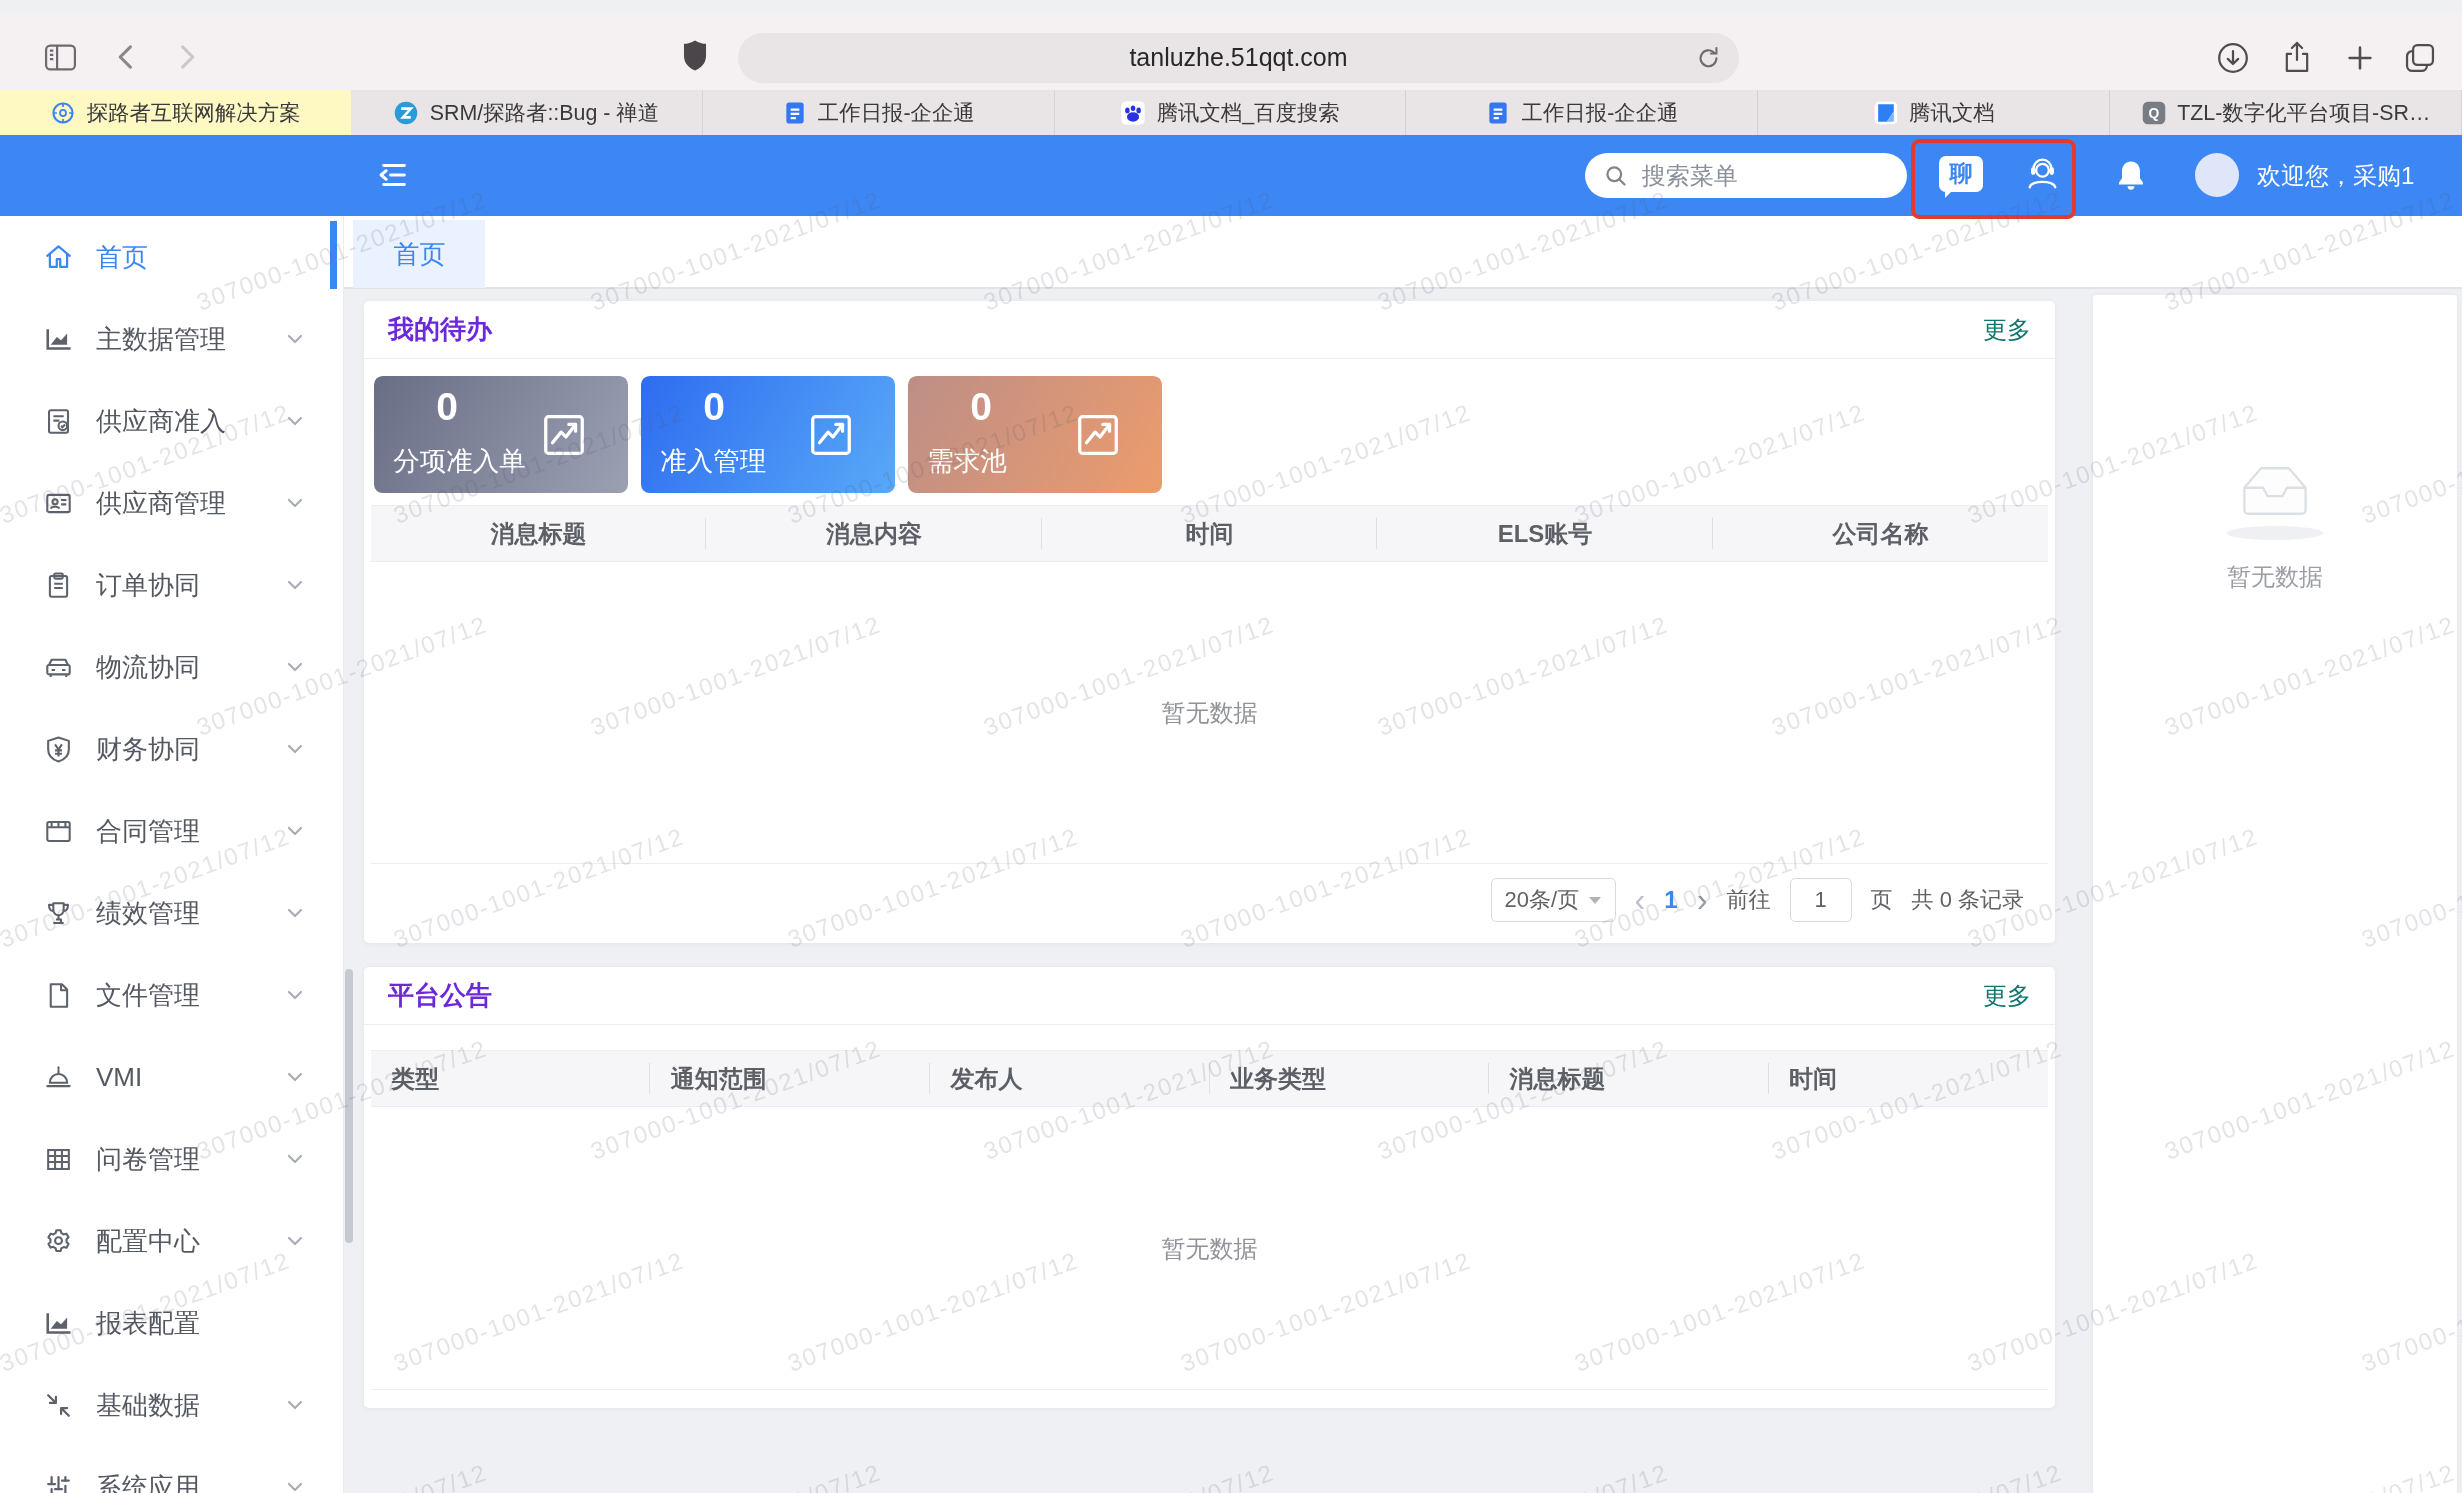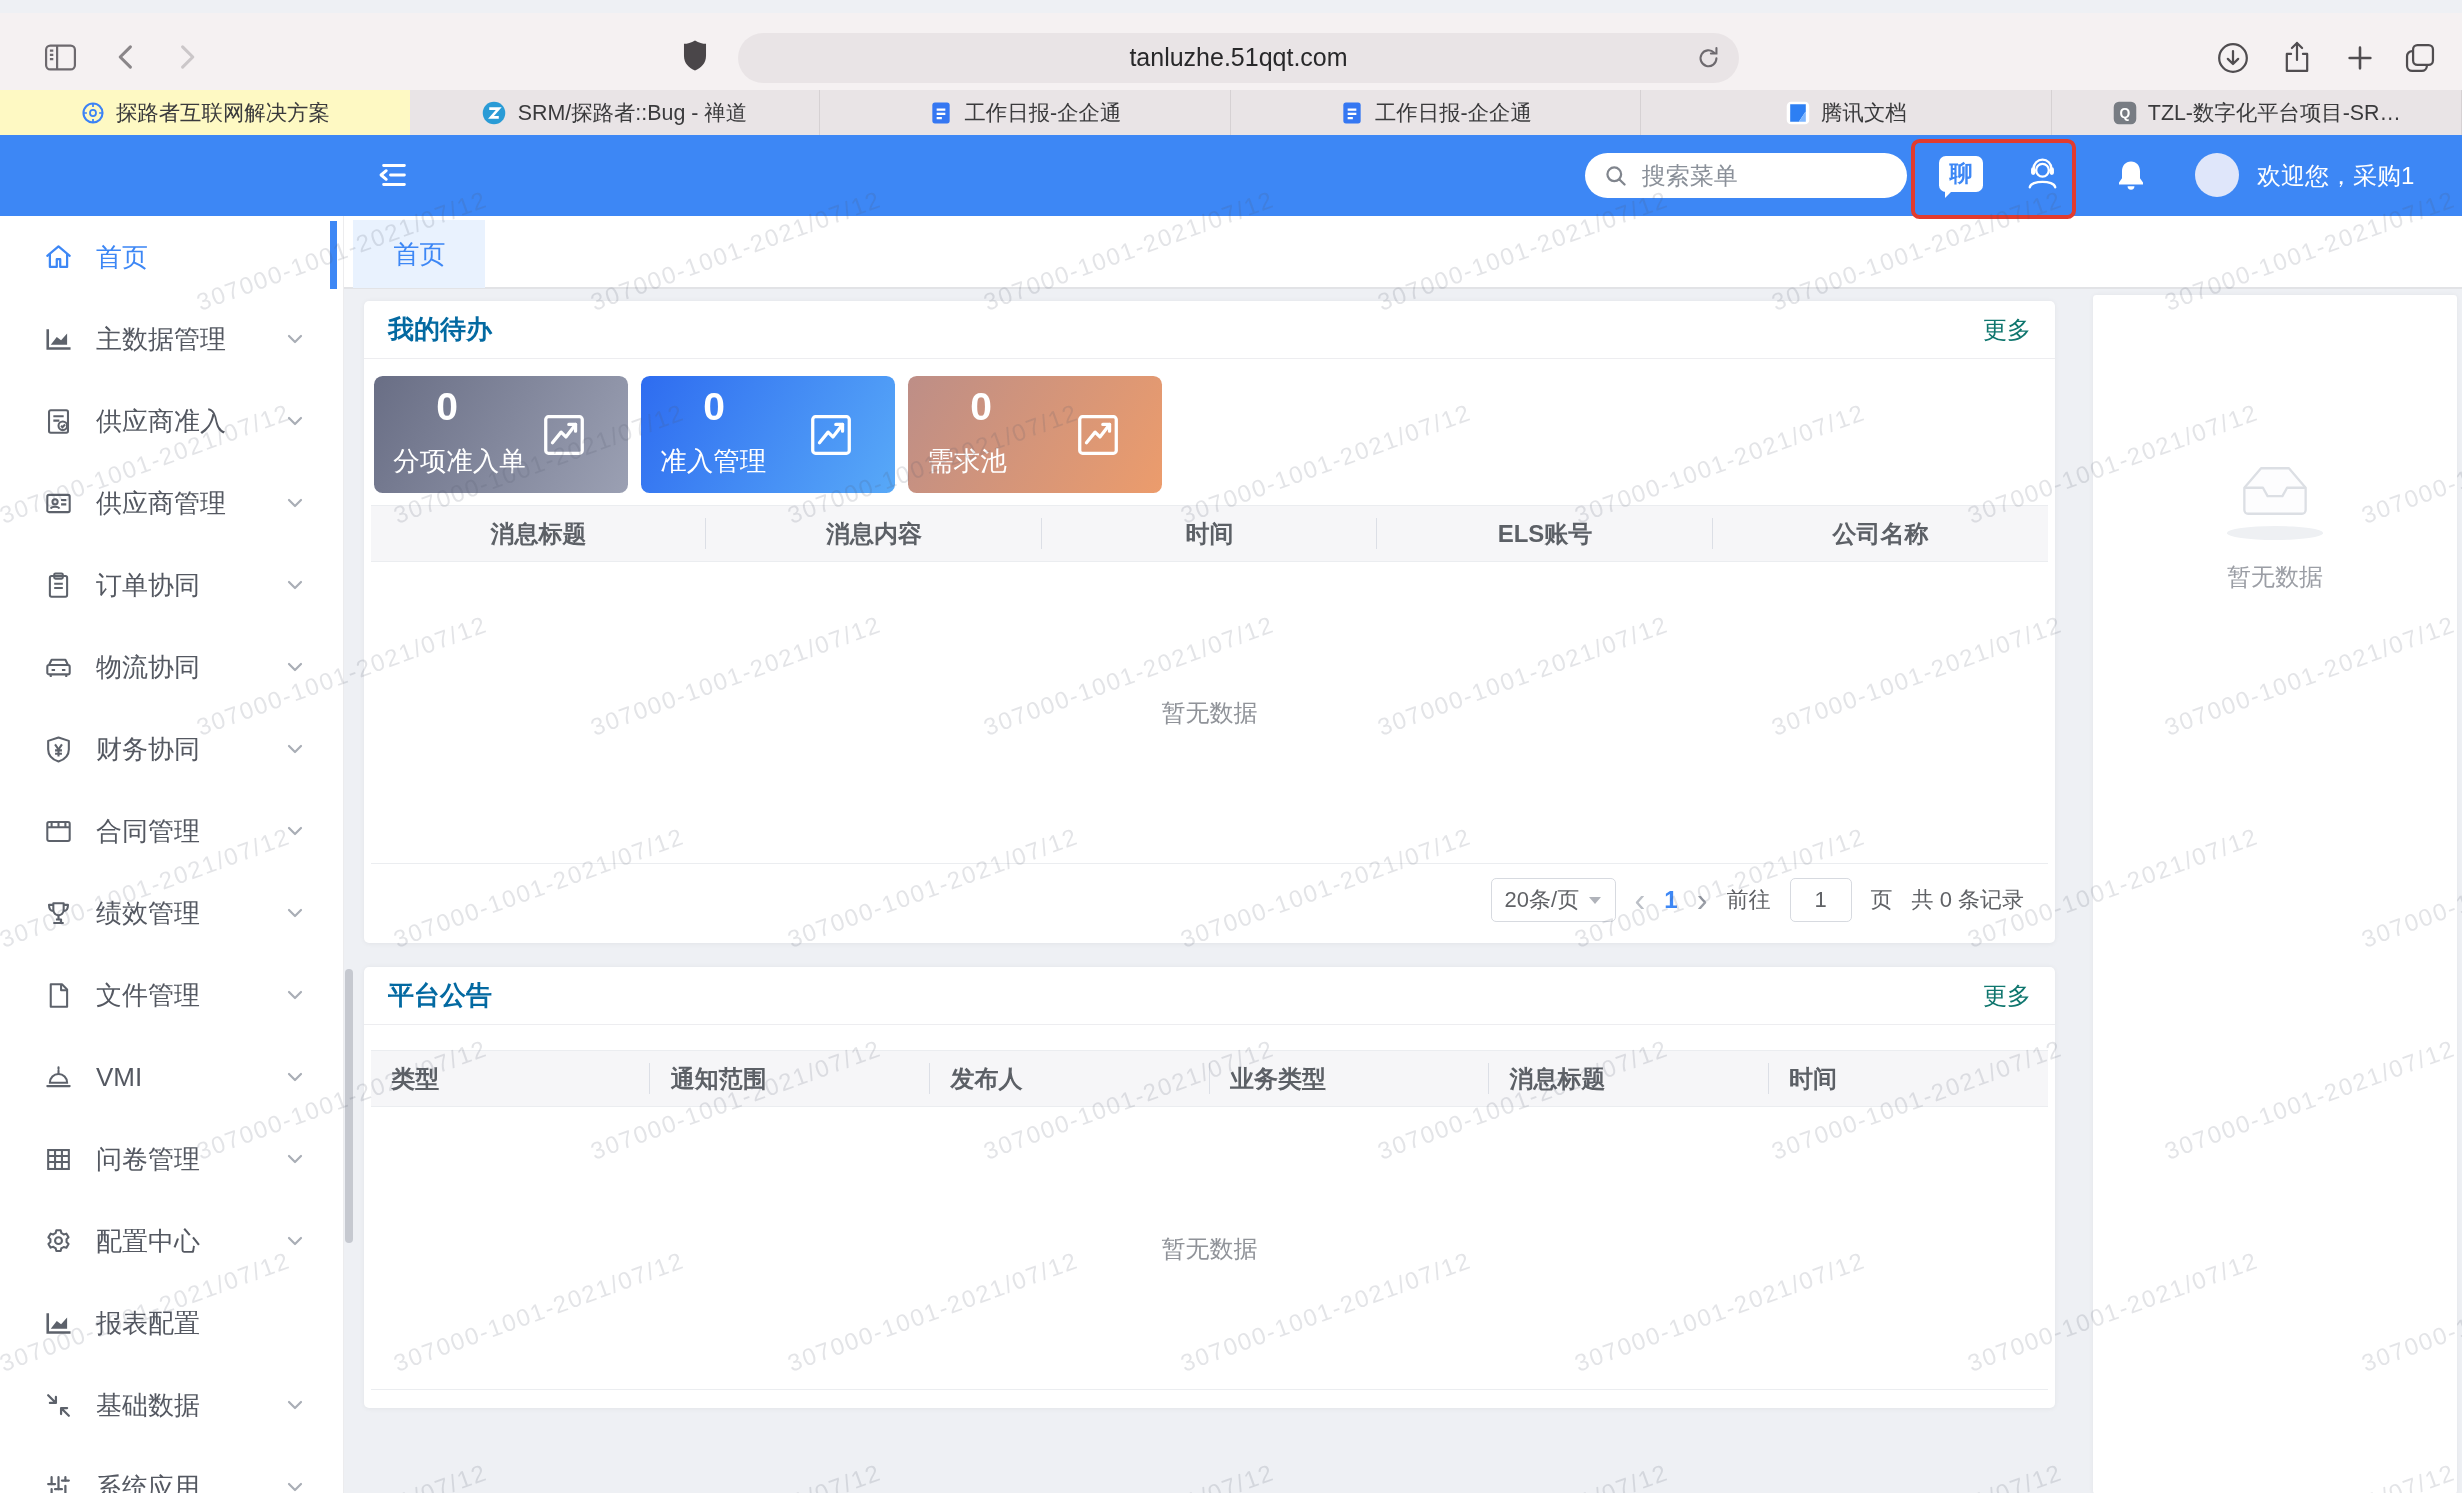--- a/index.html
+++ b/index.html
@@ -63,21 +63,21 @@
   .active-indicator { position:absolute; left:330px; top:86px; width:6.8px; height:68px; background:#3d87f5; z-index:4; }
   .side-scroll-thumb { position:absolute; left:345px; top:834px; width:7.7px; height:274px; background:#c6c9d0; border-radius:4.3px; z-index:4; }
   
   .tabbar { position:absolute; top:81px; left:344px; right:0; height:73px; background:#fff; border-bottom:2.6px solid #e2e3e6; z-index:1; }
   .pagetab { position:absolute; left:9.4px; top:4.3px; width:132px; height:68px; background:#e9f2fe; color:#3d87f5;
     font-size:26px; display:flex; align-items:center; justify-content:center; }
   
   .card { position:absolute; background:#fff; border-radius:5.1px; box-shadow:0 0.9px 5.1px rgba(0,0,0,0.05); }
   .card-head { height:58px; display:flex; align-items:center; justify-content:space-between; padding:0 24px;
     border-bottom:1.7px solid #ededf0; }
-  .card-title { font-size:26px; font-weight:bold; color:#0369a1;font-family:Liberation Serif, serif; }
+  .card-title { font-size:26px; font-weight:bold; color:#6d28d9;font-family:Liberation Serif, serif; }
   .more-link { font-size:24px; color:#0f766e; cursor:pointer; }
   .card-todo { left:364px; top:166px; width:1691px; height:642px; }
   .stats { position:absolute; left:10.3px; top:75px; display:flex; gap:13px; }
   .stat { position:relative; width:254px; height:117px; border-radius:8.6px; color:#fff; }
   .stat.slate  { background:linear-gradient(120deg,#696e85,#9ba0b3); }
   .stat.blue   { background:linear-gradient(120deg,#2e6cf0,#58a9f8); }
   .stat.orange { background:linear-gradient(120deg,#bd8e87,#ec9c6c); }
   .stat .num { position:absolute; left:62px; top:8.6px; font-size:39px; font-weight:bold; }
   .stat .lbl { position:absolute; left:19px; bottom:13.7px; font-size:26.5px; }
   .stat .sicon { position:absolute; right:39px; top:50%; transform:translateY(-50%); width:50px; height:50px; }
@@ -196,20 +196,32 @@
         <span class="blabel">SRM/探路者::Bug - 禅道</span>
       </div>
       <div class="btab">
         <span class="fav">
           <svg viewBox="0 0 30 30">
             <rect x="5" y="3" width="20" height="24" rx="3" fill="#3577f2"></rect>
             <path d="M10 11h10M10 16h10M10 21h6" stroke="#fff" stroke-width="2.6"></path>
           </svg>
         </span>
         <span class="blabel">工作日报-企企通</span>
+      </div>
+      <div class="btab">
+        <span class="fav">
+          <svg viewBox="0 0 30 30">
+            <rect x="1" y="1" width="28" height="28" rx="6" fill="#fff" stroke="#e3e3e6"></rect>
+            <ellipse cx="15" cy="19.5" rx="7" ry="5.5" fill="#2932e1"></ellipse>
+            <ellipse cx="8.5" cy="12" rx="2.6" ry="3.4" fill="#2932e1"></ellipse>
+            <ellipse cx="21.5" cy="12" rx="2.6" ry="3.4" fill="#2932e1"></ellipse>
+            <ellipse cx="15" cy="9.5" rx="2.6" ry="3.2" fill="#2932e1"></ellipse>
+          </svg>
+        </span>
+        <span class="blabel">腾讯文档_百度搜索</span>
       </div>
       <div class="btab">
         <span class="fav">
           <svg viewBox="0 0 30 30">
             <rect x="5" y="3" width="20" height="24" rx="3" fill="#3577f2"></rect>
             <path d="M10 11h10M10 16h10M10 21h6" stroke="#fff" stroke-width="2.6"></path>
           </svg>
         </span>
         <span class="blabel">工作日报-企企通</span>
       </div>

